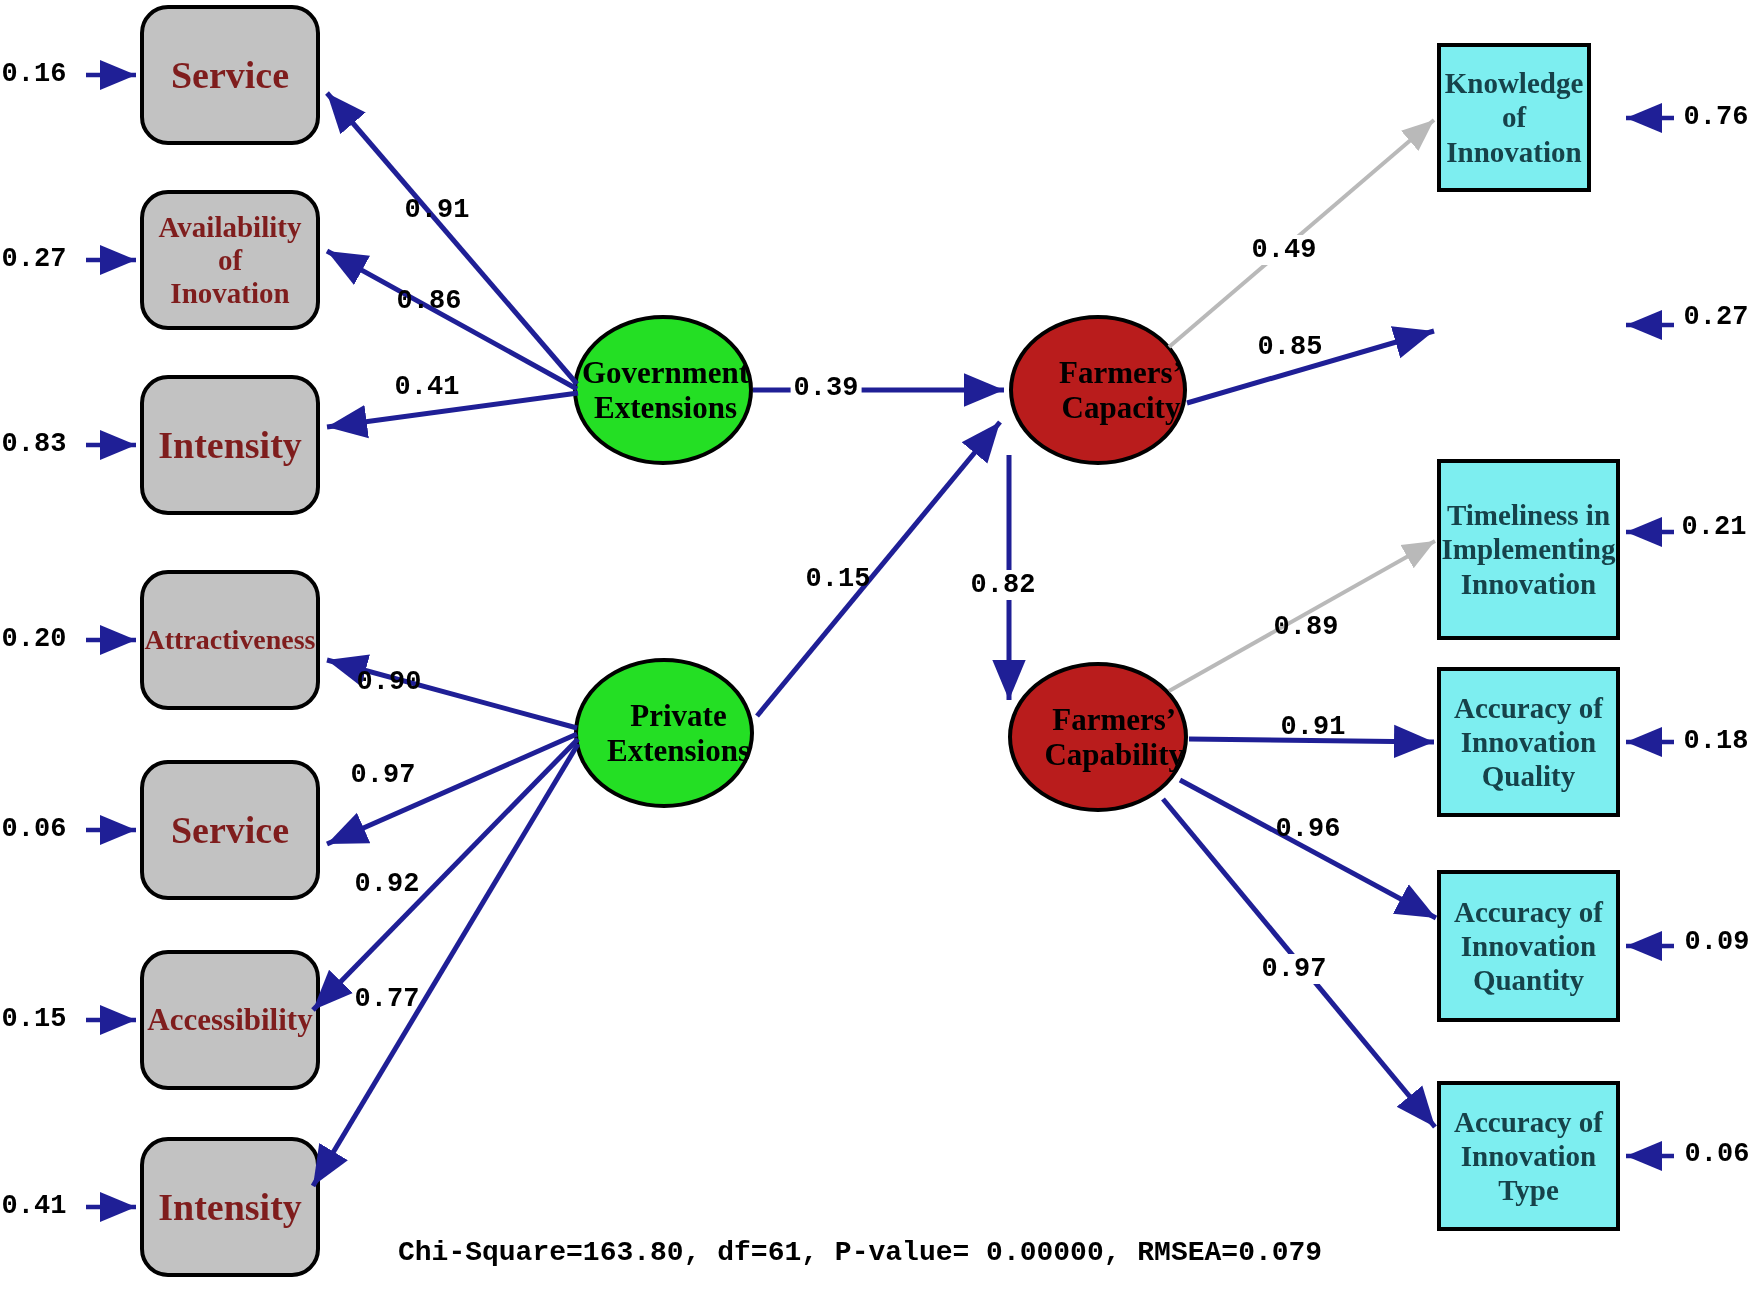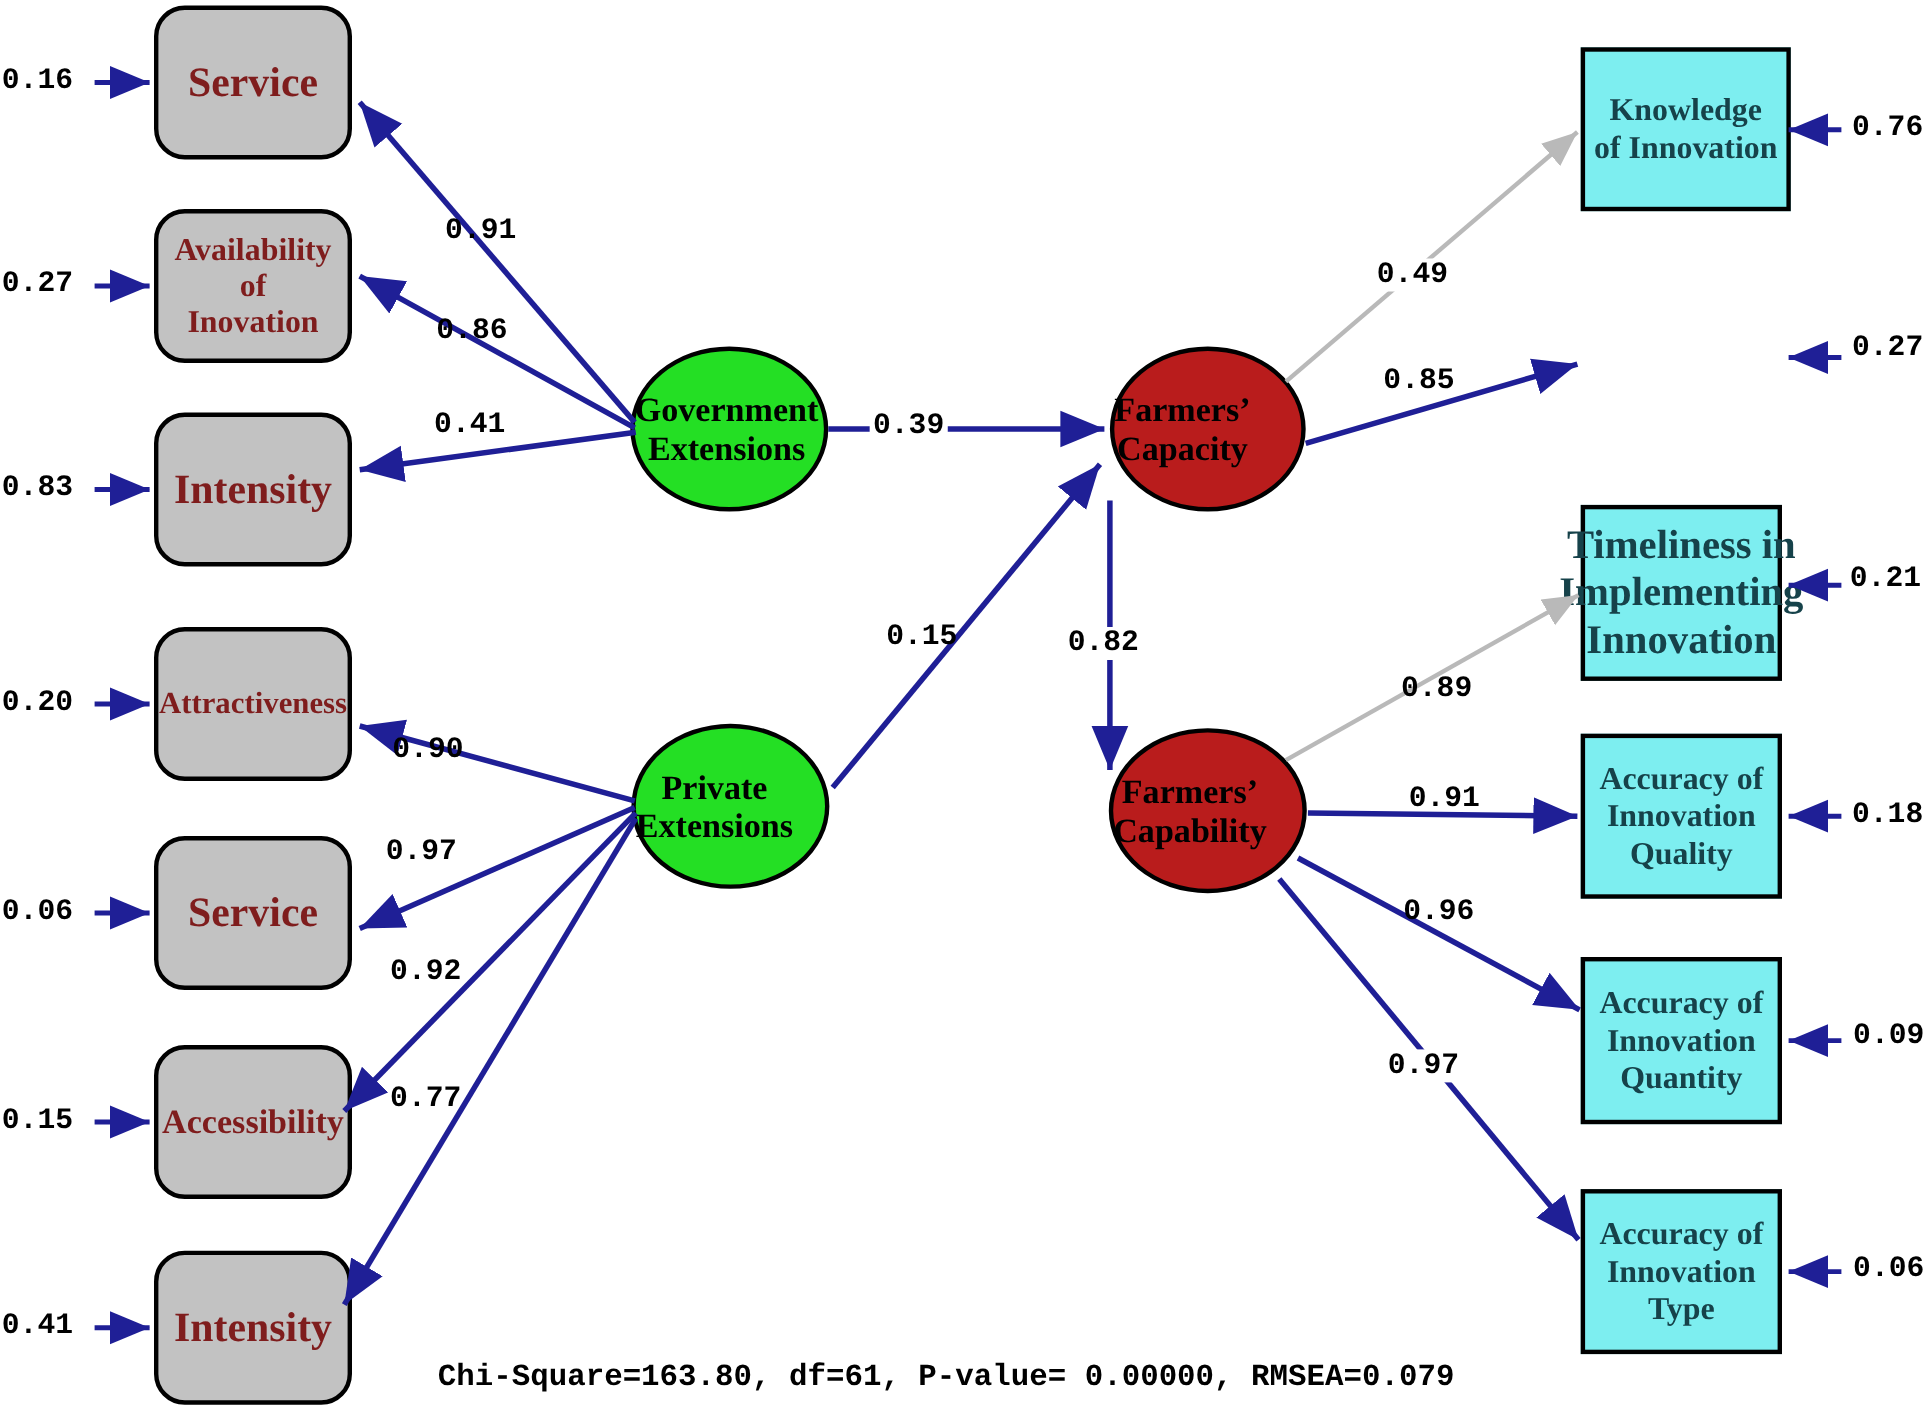--- a/index.html
+++ b/index.html
@@ -4,21 +4,21 @@
 <style>
   html,body{margin:0;padding:0;background:#fff;}
   .stage{position:relative;width:1750px;height:1289px;background:#ffffff;overflow:hidden;
          font-family:"Liberation Serif",serif;}
   .stage svg.wires{position:absolute;left:0;top:0;z-index:3;pointer-events:none;}
   .box{position:absolute;box-sizing:border-box;border:4px solid #000;display:flex;
        align-items:center;justify-content:center;text-align:center;font-weight:bold;z-index:2;}
   .box.gray{background:#c2c2c2;color:#7f1d1d;border-radius:28px;}
   .box.cyan{background:#7deef0;color:#16424a;line-height:1.18;}
   .ellipse{position:absolute;box-sizing:border-box;border:4px solid #000;border-radius:50%;
-       display:flex;align-items:center;justify-content:flex-start;text-align:center;
+       display:flex;align-items:center;justify-content:flex-end;text-align:center;
        font-weight:bold;font-size:31px;line-height:1.13;color:#000;z-index:2;}
   .ellipse.green{background:#24df24;}
   .ellipse.yellow{background:#b91c1c;}
   .ln{display:block;}
   .lbl{position:absolute;transform:translate(-50%,-50%);font-family:"Liberation Mono",monospace;
        font-weight:bold;font-size:27px;color:#000000;white-space:nowrap;z-index:4;}
   .lbl.bg{background:#ffffff;padding:0 3px;}
   .fit{position:absolute;left:398px;top:1237px;font-family:"Liberation Mono",monospace;
        font-weight:bold;font-size:28px;color:#000;white-space:nowrap;z-index:4;}
 </style>
@@ -63,28 +63,28 @@
         <span class="ln"></span>
       </div>
   </div>
   <div class="box gray" style="left:140px;top:1137px;width:180px;height:140px;font-size:38px">
     <div>
         <span class="ln">Intensity</span>
         <span class="ln"></span>
       </div>
   </div>
 
-  <div class="box cyan" style="left:1437px;top:43px;width:191px;height:149px;font-size:29px">
+  <div class="box cyan" style="left:1437px;top:43px;width:154px;height:149px;font-size:29px">
     <div>
         <span class="ln">Knowledge</span>
         <span class="ln">of Innovation</span>
         <span class="ln"></span>
       </div>
   </div>
-  <div class="box cyan" style="left:1437px;top:459px;width:183px;height:160px;font-size:37px">
+  <div class="box cyan" style="left:1437px;top:459px;width:183px;height:181px;font-size:29px">
     <div>
         <span class="ln">Timeliness in</span>
         <span class="ln">Implementing</span>
         <span class="ln">Innovation</span>
       </div>
   </div>
   <div class="box cyan" style="left:1437px;top:667px;width:183px;height:150px;font-size:29px">
     <div>
         <span class="ln">Accuracy of</span>
         <span class="ln">Innovation</span>

